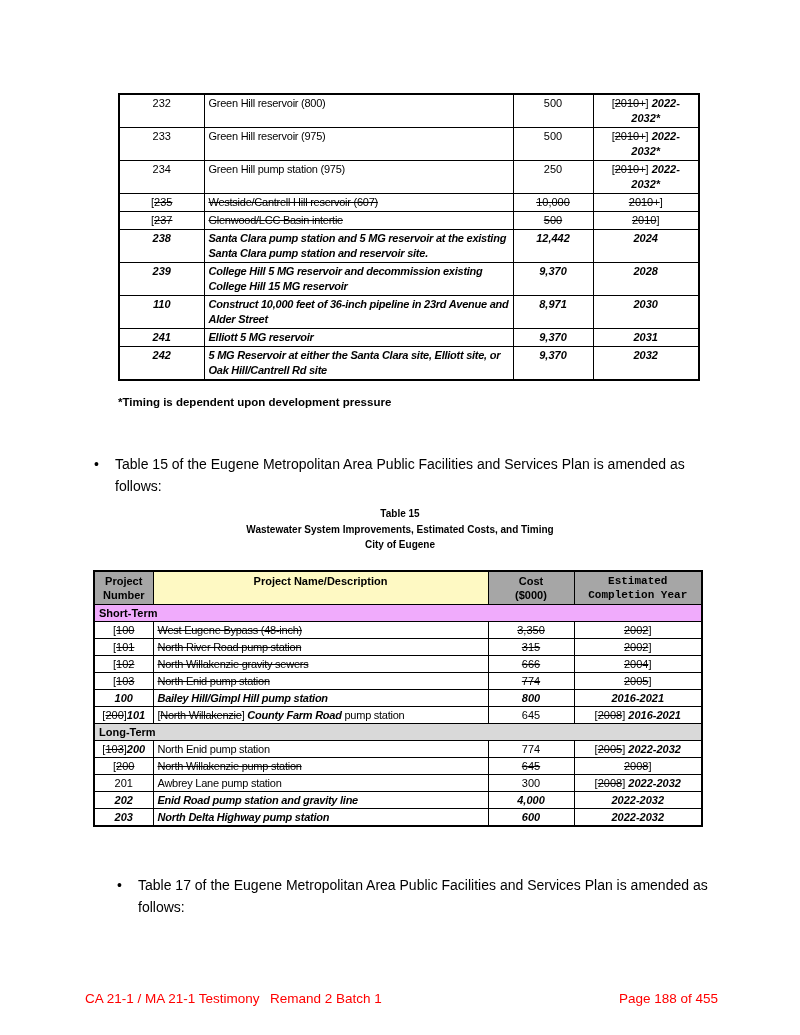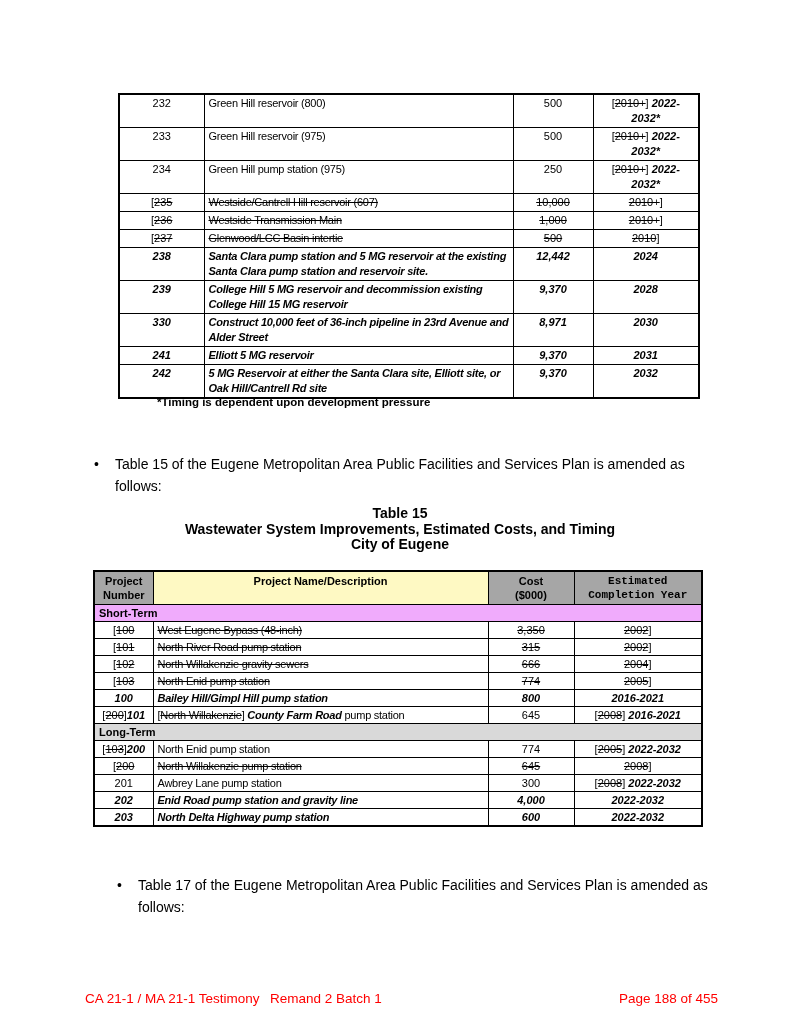--- a/index.html
+++ b/index.html
@@ -17,28 +17,28 @@
   
   #table15{left:93px;top:570px;width:608px;padding-left:32px;}
   #table15 td,#table15 th{line-height:14px;}
   #table15 th{text-align:center;font-weight:bold;padding:2px 3px;}
   .c0,.c2,.c3{text-align:center;}
   .c1{text-align:left;letter-spacing:-0.25px;}
   .section-cell{font-weight:bold;text-align:left;padding:1px 5px;}
   .seg-p{}
   .seg-s{text-decoration:line-through;}
   .seg-b{font-weight:bold;font-style:italic;}
-  .footnote{position:absolute;left:118px;top:396px;font-weight:bold;font-size:11.5px;margin-left:39px;}
+  .footnote{position:absolute;left:118px;top:396px;font-weight:bold;font-size:11.5px;}
   .bullet{position:absolute;font-size:14px;line-height:22px;}
   .bullet .marker{position:absolute;left:2px;top:0;}
   .bullet .btext{display:block;padding-left:23px;}
   #bullet1{left:92px;top:453px;width:618px;}
   #bullet2{left:115px;top:874px;width:596px;}
   .table-title{position:absolute;left:0;top:506px;width:800px;text-align:center;
-    font-weight:bold;font-size:14px;line-height:15.5px;}
+    font-weight:bold;font-size:10px;line-height:15.5px;}
   .footer{position:absolute;left:0;top:991px;width:800px;height:20px;font-size:13.5px;}
   .f-left{position:absolute;left:85px;}
   .f-center{position:absolute;left:270px;}
   .f-right{position:absolute;right:82px;}
 </style>
 </head>
 <body>
 
 <div id="page">
 
@@ -68,45 +68,39 @@
           <td class="c2"><span class="seg-p">250</span></td>
           <td class="c3"><span class="seg-p">[</span><span class="seg-s">2010+</span><span class="seg-p">] </span><span class="seg-b">2022-2032*</span></td>
         </tr>
         <tr>
           <td class="c0"><span class="seg-p">[</span><span class="seg-s">235</span></td>
           <td class="c1"><span class="seg-s">Westside/Cantrell Hill reservoir (607)</span></td>
           <td class="c2"><span class="seg-s">10,000</span></td>
           <td class="c3"><span class="seg-s">2010+</span><span class="seg-p">]</span></td>
         </tr>
         <tr>
-          <td class="c0"><span class="seg-p">[</span><span class="seg-s">236</span></td>
-          <td class="c1"><span class="seg-s">Westside Transmission Main</span></td>
-          <td class="c2"><span class="seg-s">1,000</span></td>
-          <td class="c3"><span class="seg-s">2010+</span><span class="seg-p">]</span></td>
-        </tr>
-        <tr>
           <td class="c0"><span class="seg-p">[</span><span class="seg-s">237</span></td>
           <td class="c1"><span class="seg-s">Glenwood/LCC Basin intertie</span></td>
           <td class="c2"><span class="seg-s">500</span></td>
           <td class="c3"><span class="seg-s">2010</span><span class="seg-p">]</span></td>
         </tr>
         <tr>
           <td class="c0"><span class="seg-b">238</span></td>
           <td class="c1"><span class="seg-b">Santa Clara pump station and 5 MG reservoir at the existing Santa Clara pump station and reservoir site.</span></td>
           <td class="c2"><span class="seg-b">12,442</span></td>
           <td class="c3"><span class="seg-b">2024</span></td>
         </tr>
         <tr>
           <td class="c0"><span class="seg-b">239</span></td>
           <td class="c1"><span class="seg-b">College Hill 5 MG reservoir and decommission existing College Hill 15 MG reservoir</span></td>
           <td class="c2"><span class="seg-b">9,370</span></td>
           <td class="c3"><span class="seg-b">2028</span></td>
         </tr>
         <tr>
-          <td class="c0"><span class="seg-b">330</span></td>
+          <td class="c0"><span class="seg-b">110</span></td>
           <td class="c1"><span class="seg-b">Construct 10,000 feet of 36-inch pipeline in 23rd Avenue and Alder Street</span></td>
           <td class="c2"><span class="seg-b">8,971</span></td>
           <td class="c3"><span class="seg-b">2030</span></td>
         </tr>
         <tr>
           <td class="c0"><span class="seg-b">241</span></td>
           <td class="c1"><span class="seg-b">Elliott 5 MG reservoir</span></td>
           <td class="c2"><span class="seg-b">9,370</span></td>
           <td class="c3"><span class="seg-b">2031</span></td>
         </tr>

